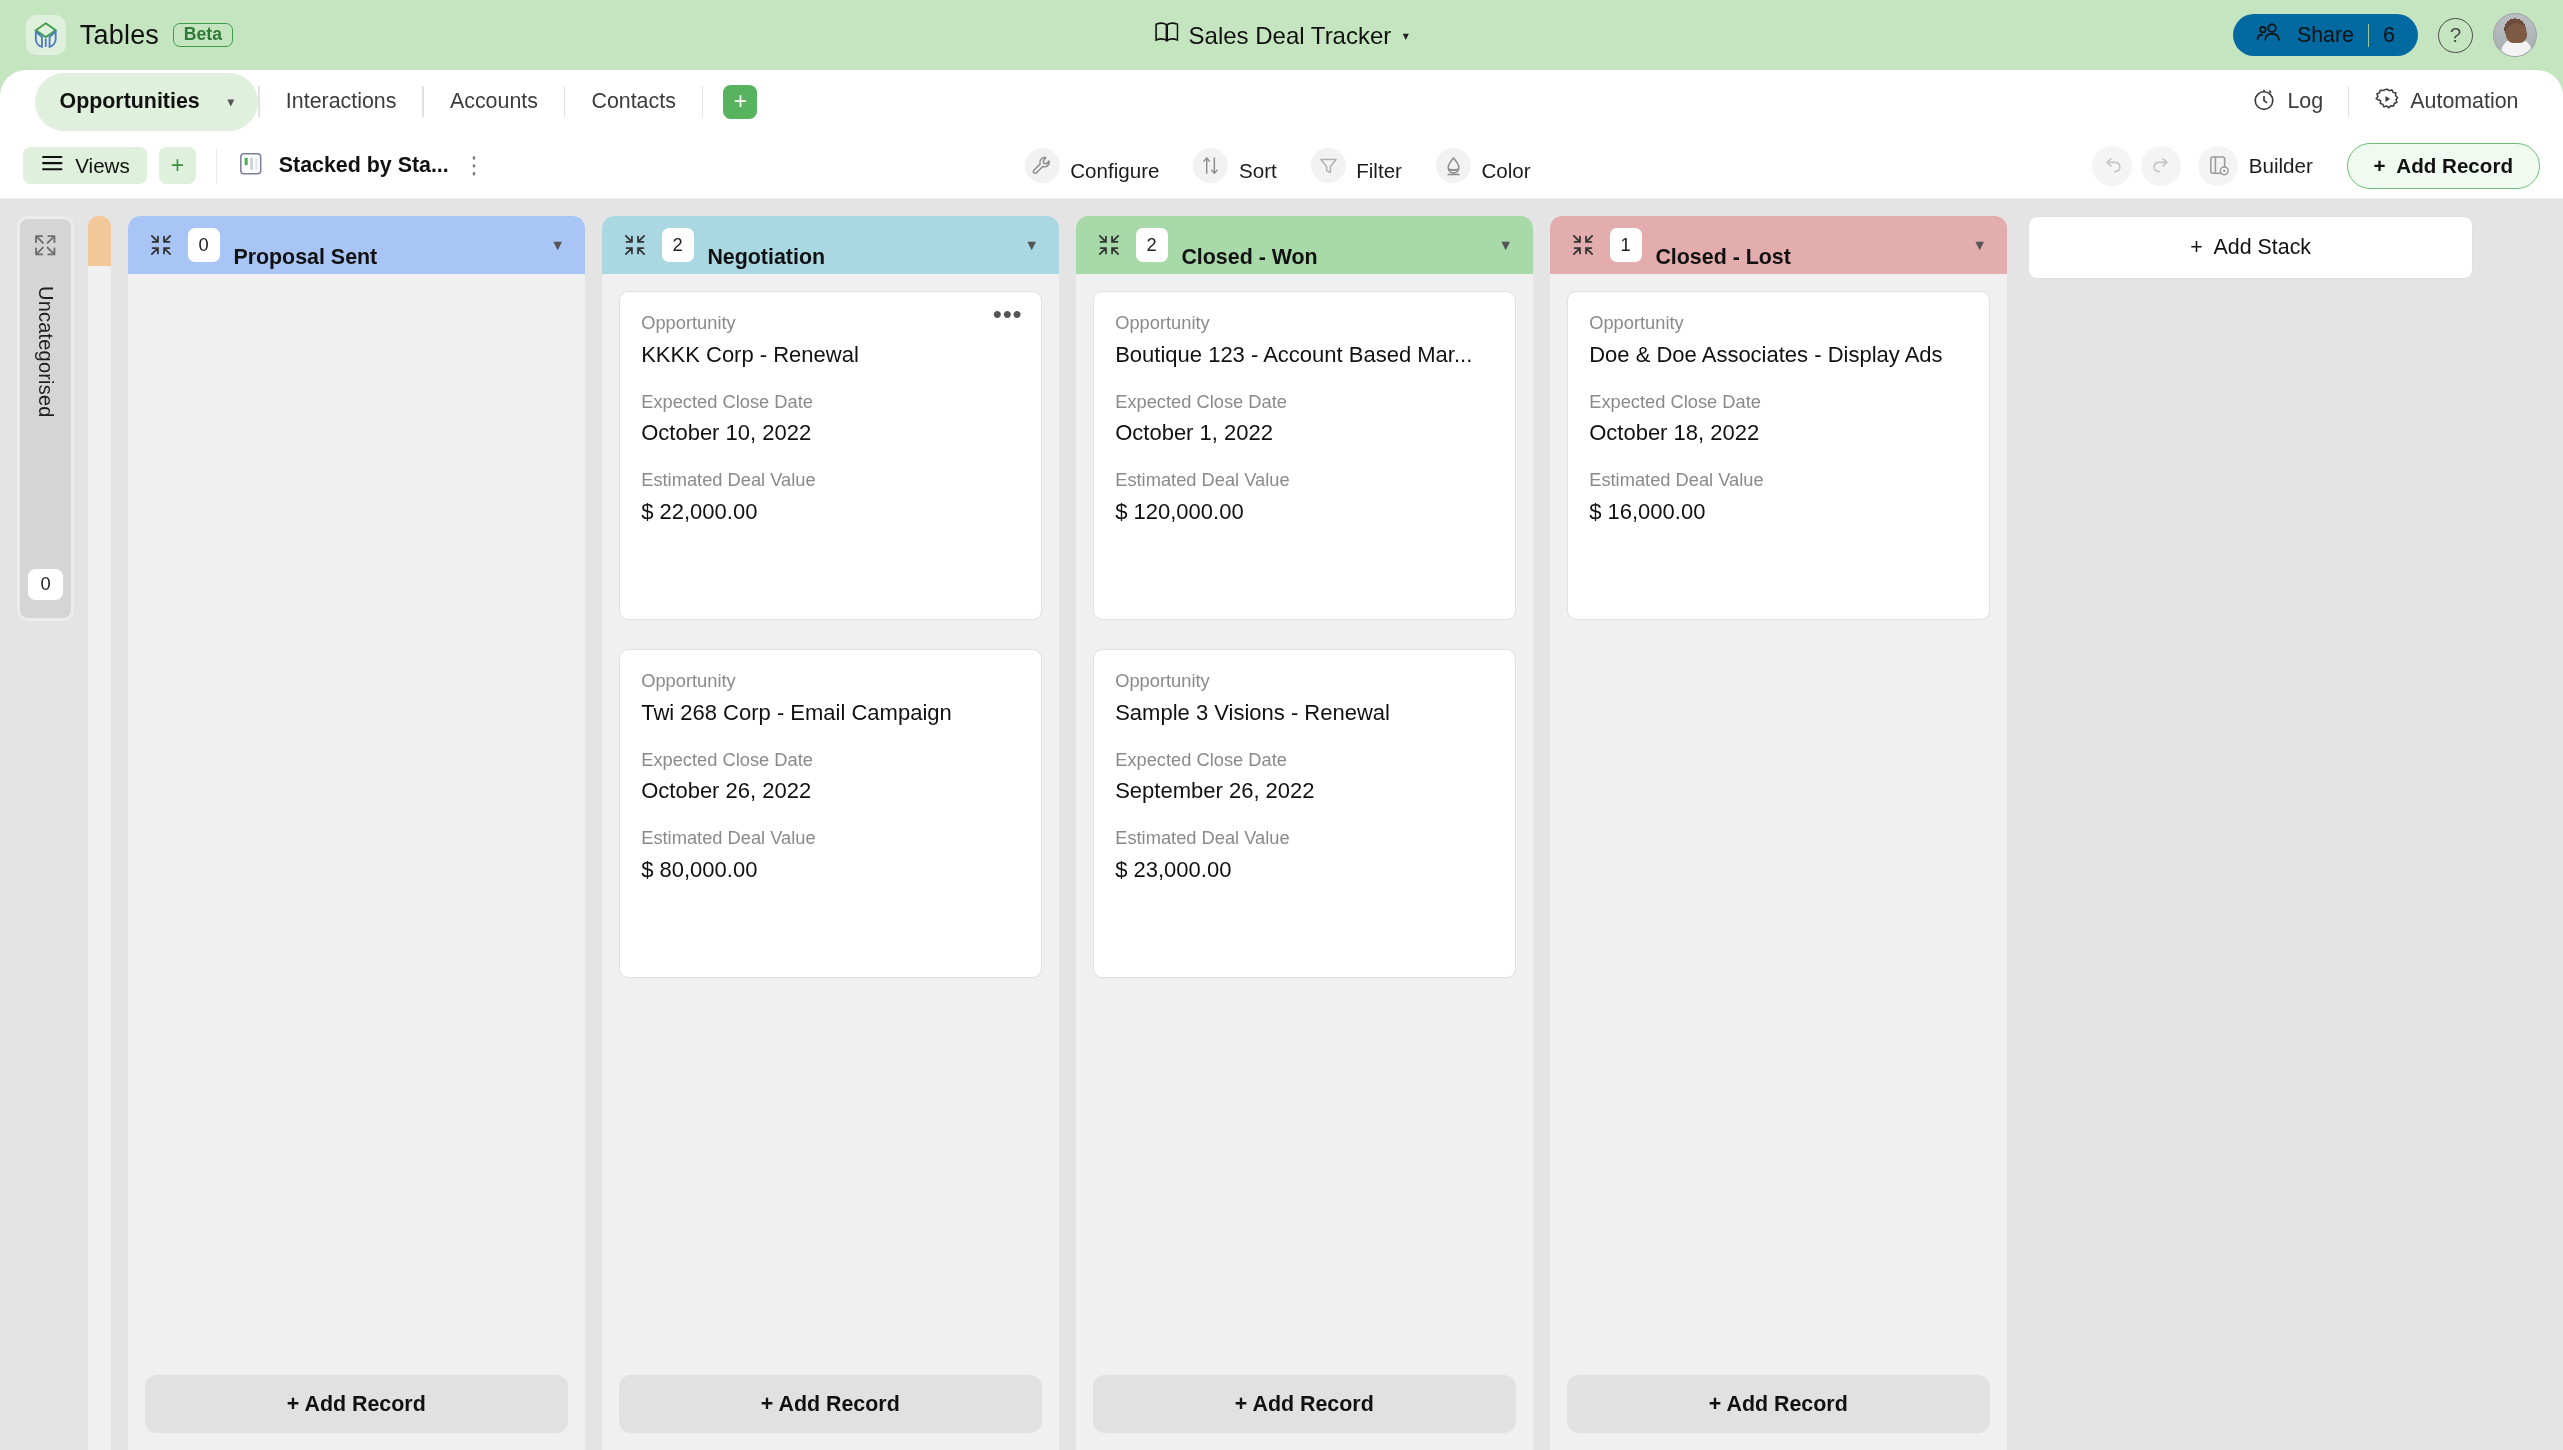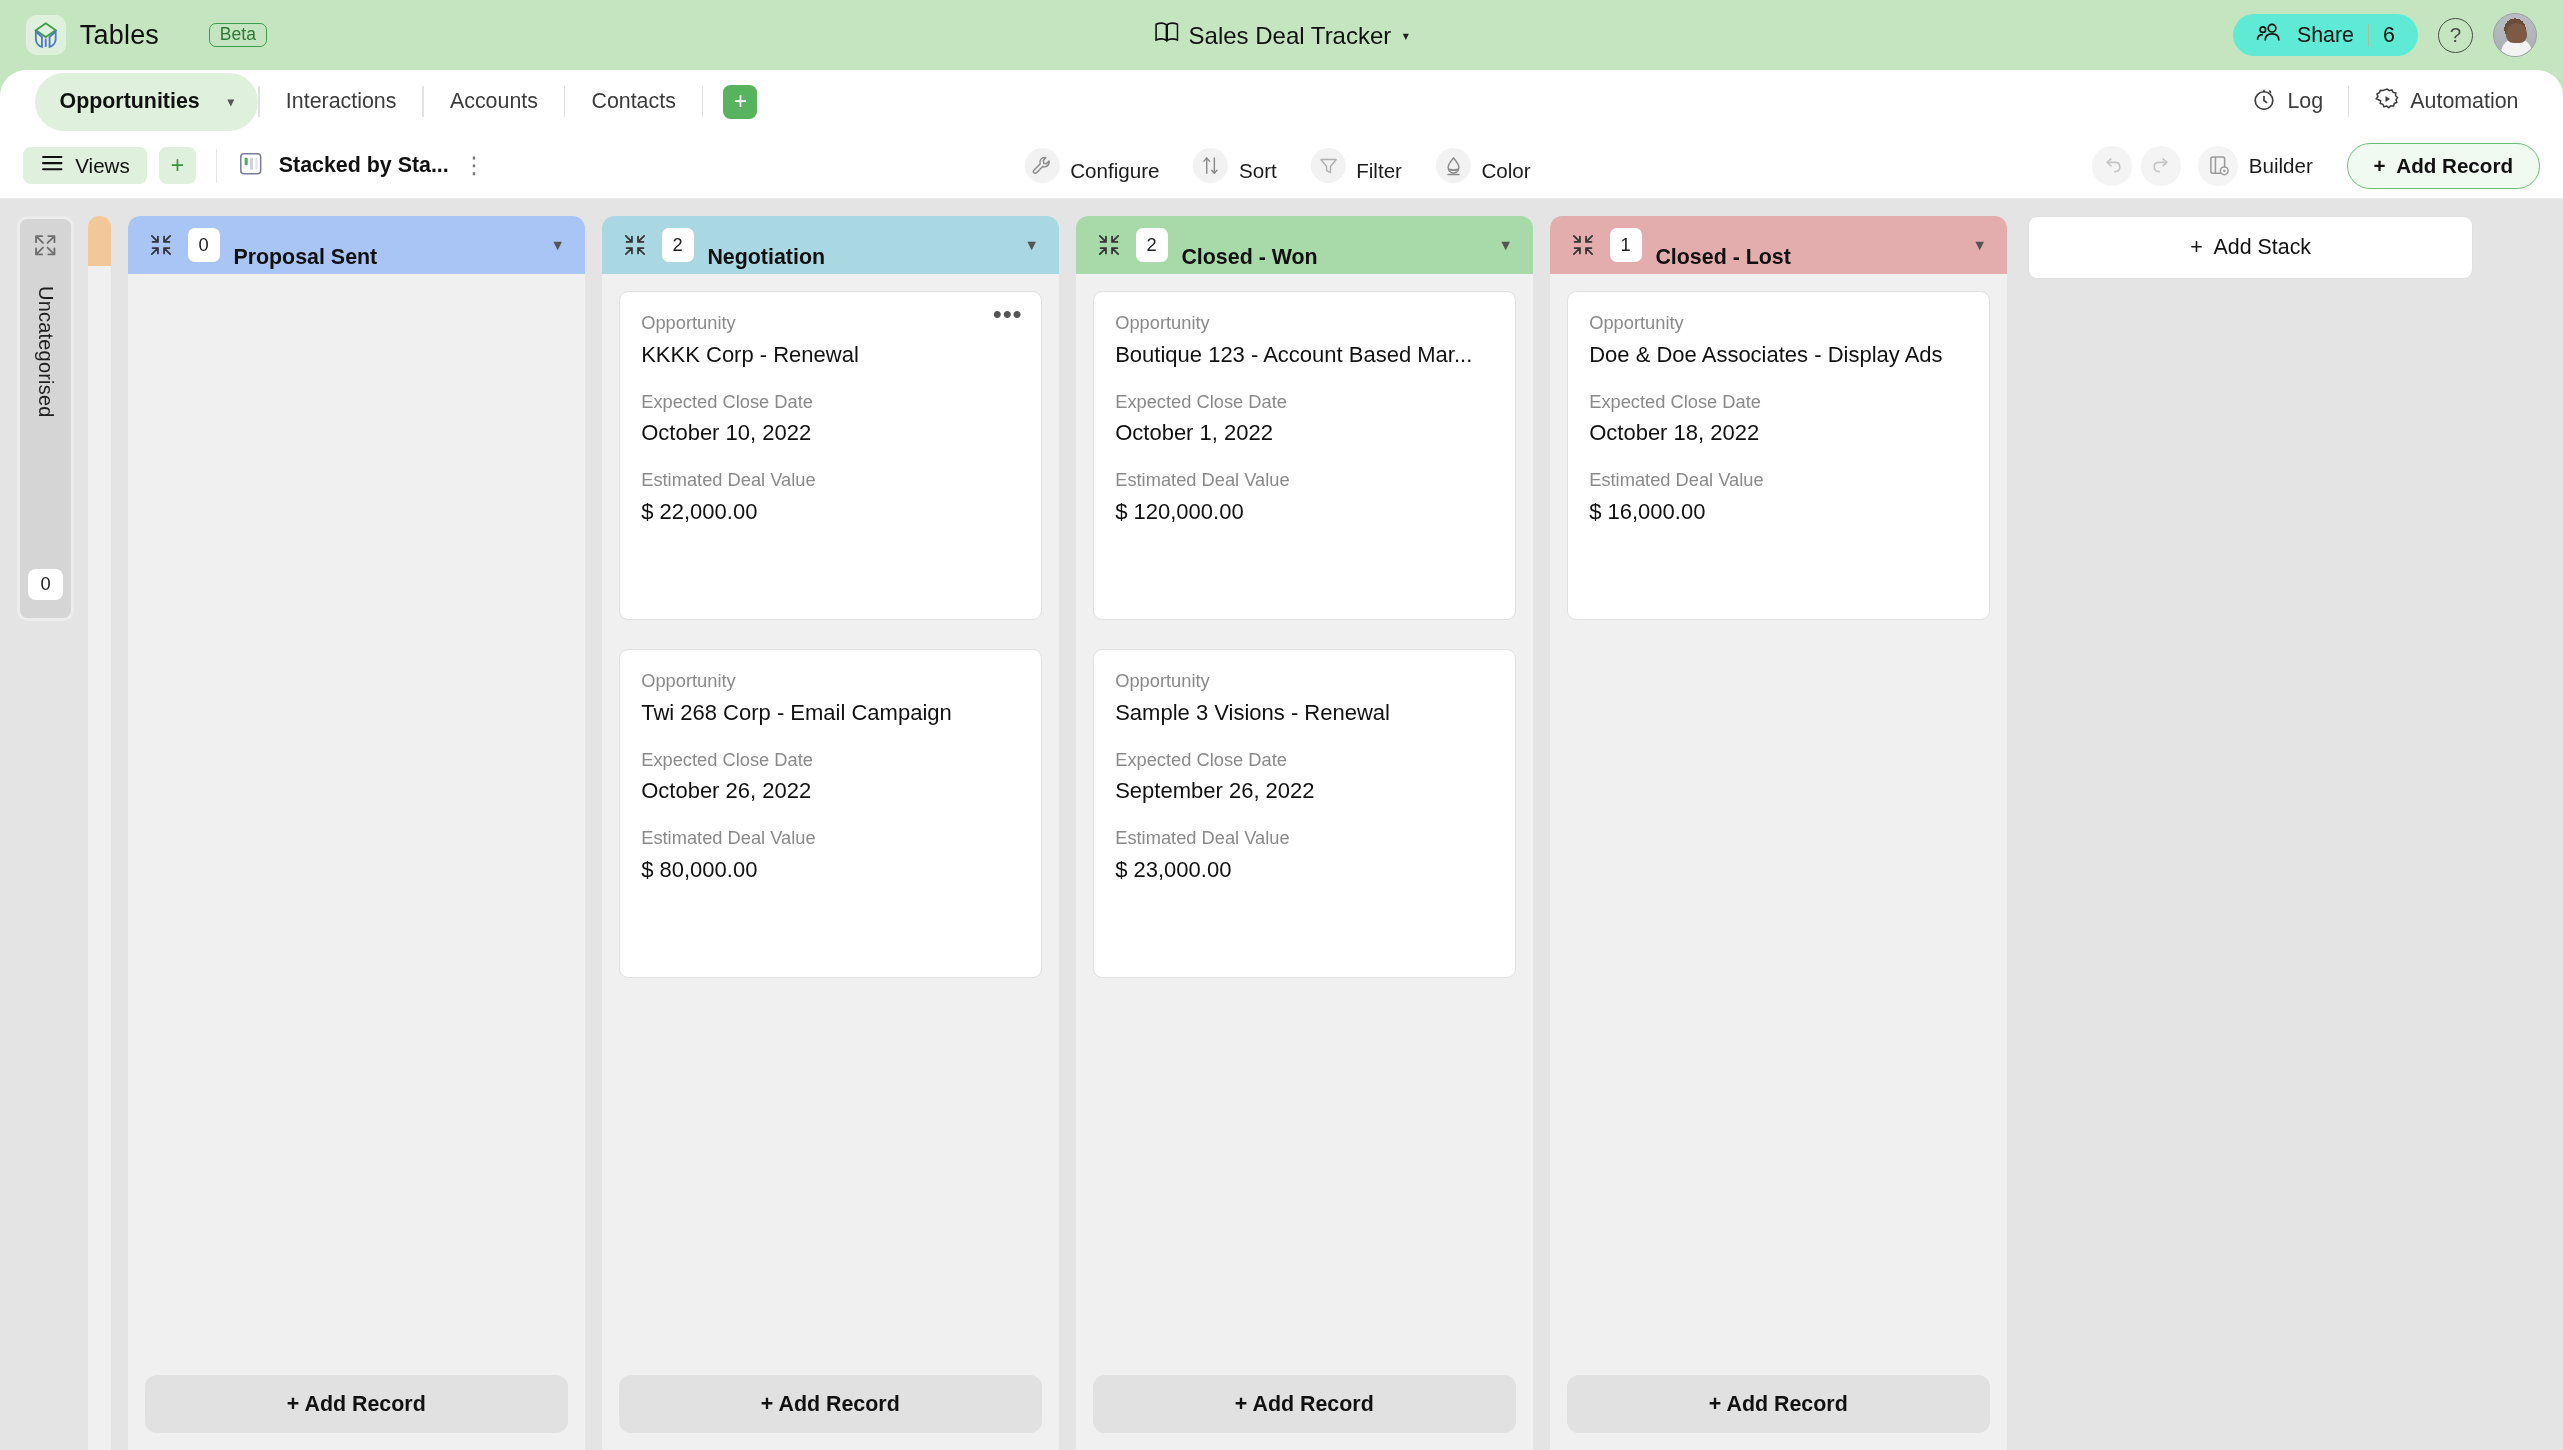--- a/index.html
+++ b/index.html
@@ -23,37 +23,37 @@
   .brand { display: flex; align-items: center; gap: 13.8px; }
   .brand-logo {
     width: 40px; height: 40px; border-radius: 10.7px;
     background: #dff0dc;
     display: flex; align-items: center; justify-content: center;
   }
   .brand-name { font-size: 27px; font-weight: 400; color: #111; letter-spacing: 0.2px; }
   .beta-chip {
     border: 1.5px solid #3f9c4a; color: #2f7a38;
     border-radius: 6.9px; padding: 2.3px 10px 3.1px;
-    font-size: 17.6px; line-height: 1; font-weight: 400; margin-left: 36px;
+    font-size: 17.6px; line-height: 1; font-weight: 700;
   }
 
   .doc-title {
     position: absolute; left: 50%; top: 50%;
     transform: translate(-50%, -50%);
     display: flex; align-items: center; gap: 10px;
     font-size: 24px; color: #111;
   }
   .doc-title .caret { font-size: 12.2px; color: #222; margin-left: 1.5px; }
 
   .header-right {
     margin-left: auto; display: flex; align-items: center; gap: 20px;
   }
   .share-btn {
     display: flex; align-items: center; gap: 13.8px;
-    background: #5eead4; border-radius: 763px;
+    background: #0369a1; border-radius: 763px;
     padding: 8.4px 23px; font-size: 21.4px; color: #111;
   }
   .share-divider { width: 1.5px; height: 23px; background: #9ec799; }
   .help-icon {
     width: 35px; height: 35px; border-radius: 50%;
     border: 1.9px solid #4b4b4b; color: #4b4b4b;
     display: flex; align-items: center; justify-content: center;
     font-size: 20.6px;
   }
   .avatar {

